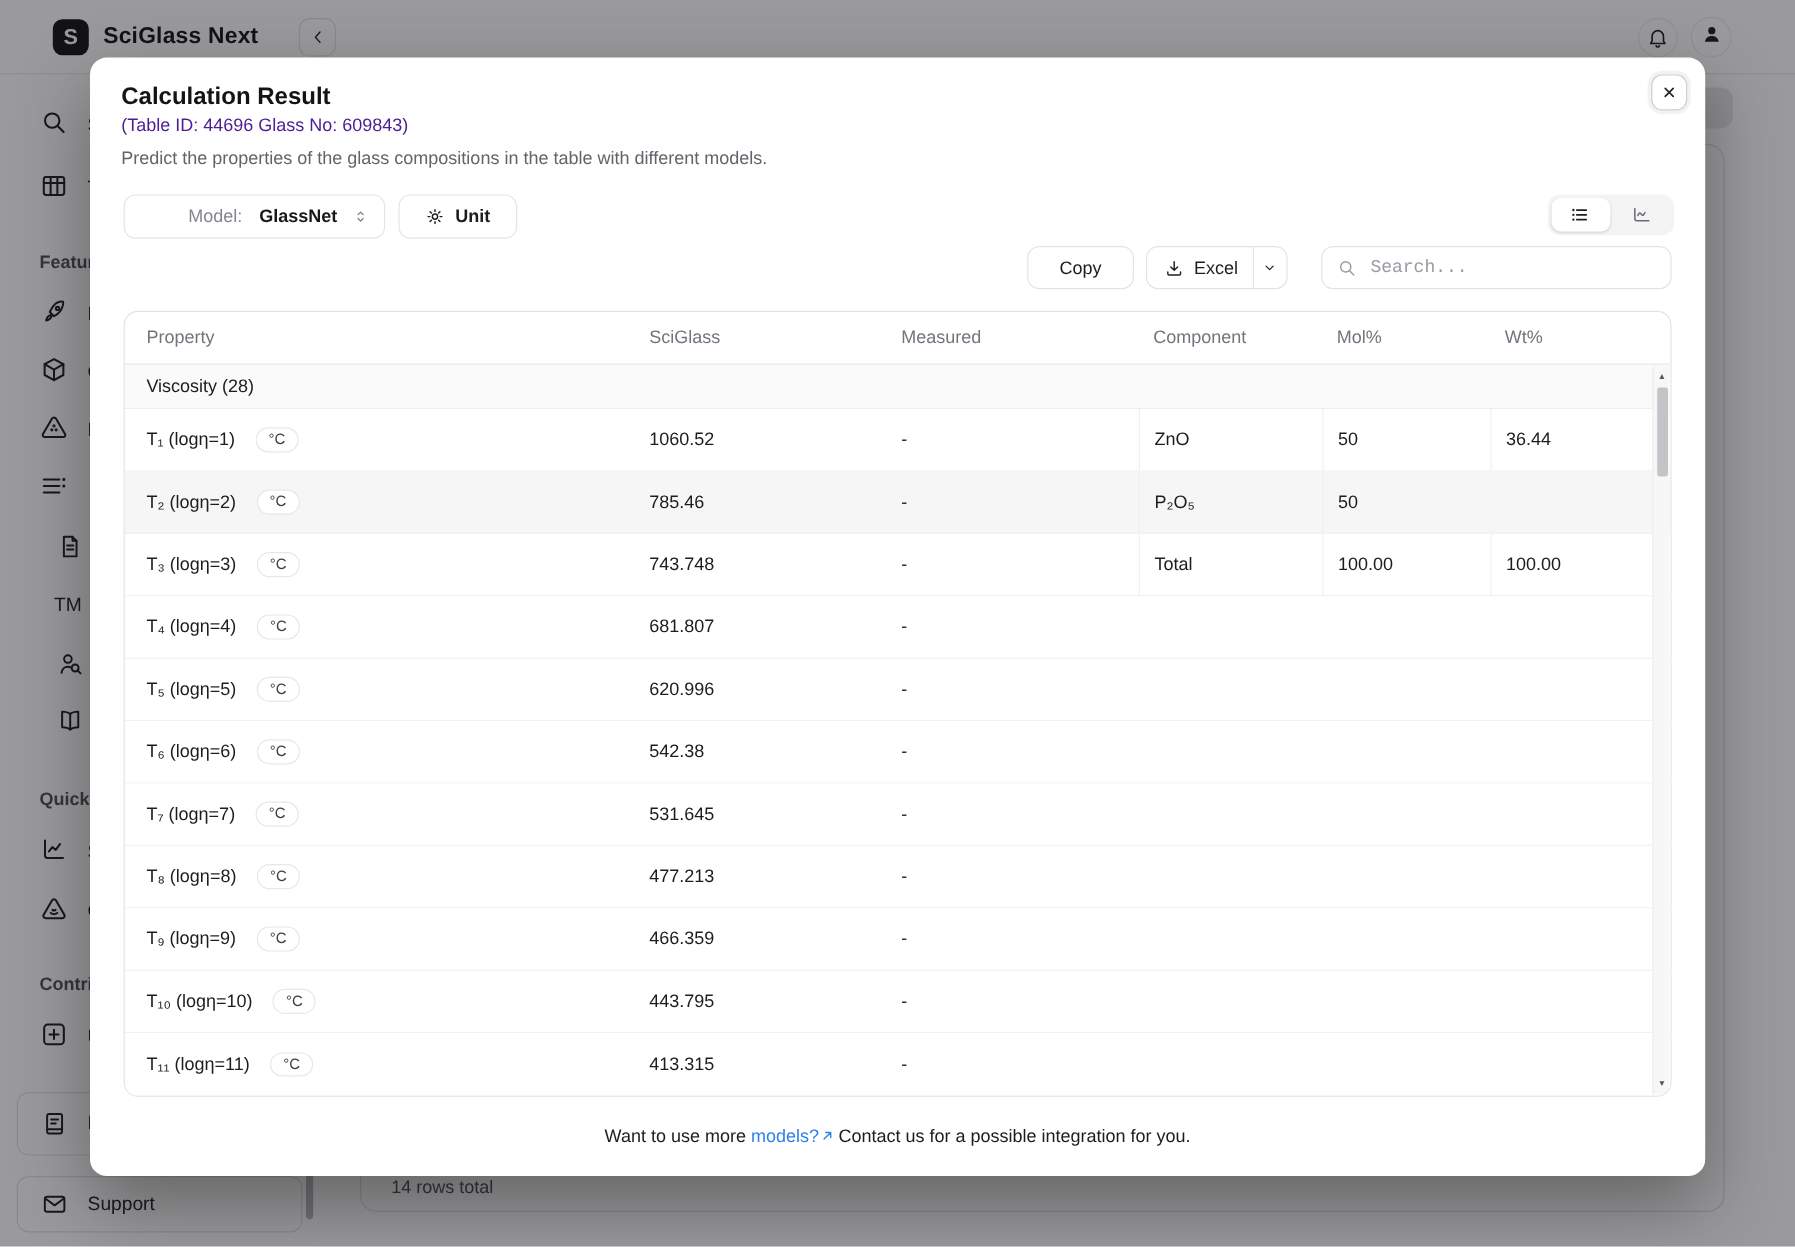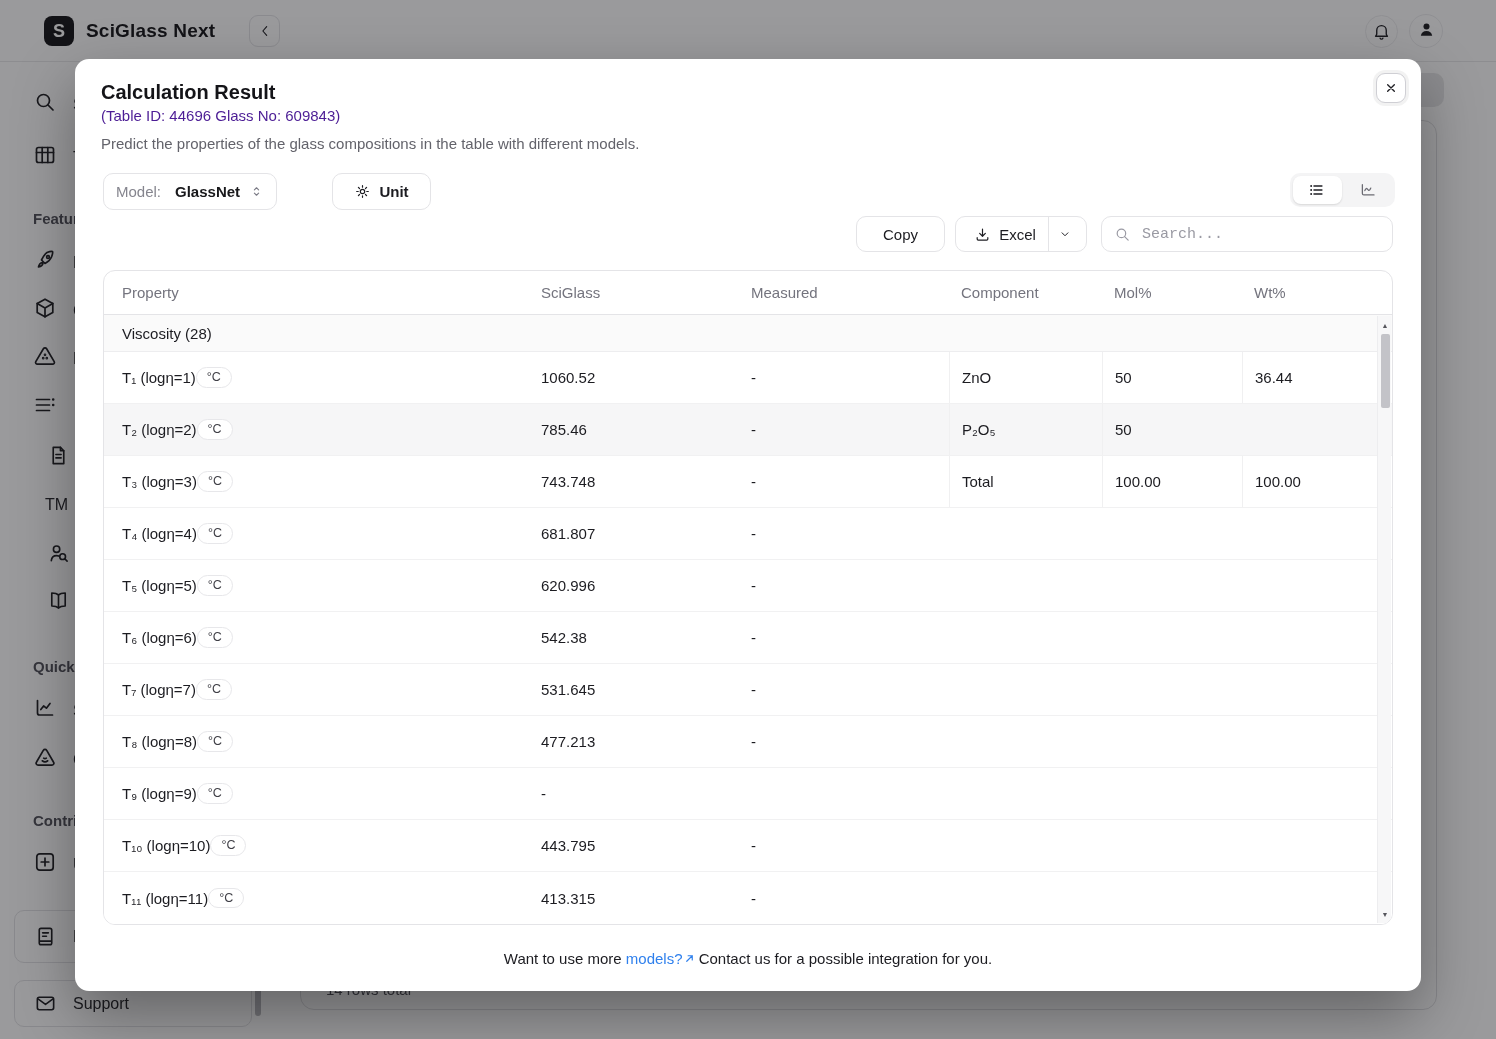--- a/index.html
+++ b/index.html
@@ -21,39 +21,39 @@
   .sb-item .lbl{white-space:nowrap;}
   .sb-head{position:absolute;font-size:15px;color:#52525b;font-weight:bold;}
   .sb-card{position:absolute;left:14px;width:238px;border:1px solid #e2e2e5;border-radius:10px;background:#fff;
            display:flex;align-items:center;gap:16px;padding-left:19px;font-size:16px;color:#26262b;}
   .sb-thumb{position:absolute;left:255px;top:958px;width:6px;height:58px;border-radius:3px;background:#b9b9bd;}
   .bg-panel{position:absolute;left:300px;top:120px;width:1137px;height:890px;border:1px solid #dfdfe2;border-radius:14px;background:#fff;}
   .bg-rows-total{position:absolute;left:25px;top:860px;font-size:15px;color:#52525b;}
   .bg-gray-btn{position:absolute;left:1398px;top:73px;width:46px;height:34px;border-radius:10px;background:#e7e7e9;}
   
   .overlay{position:absolute;inset:0;background:rgba(15,15,18,0.42);}
-  .modal{position:absolute;left:75px;top:59px;width:1346px;height:932px;background:#fff;border-radius:14px;
+  .modal{position:absolute;left:75px;top:48px;width:1346px;height:932px;background:#fff;border-radius:14px;
          box-shadow:0 24px 60px rgba(0,0,0,.35);}
   .m-title{position:absolute;left:26px;top:22px;font-size:20px;font-weight:bold;color:#141418;}
   .m-sub{position:absolute;left:26px;top:48px;font-size:15px;font-weight:normal;color:#4c1d95;}
   .m-desc{position:absolute;left:26px;top:76px;font-size:15px;color:#63636b;}
   .m-close{position:absolute;right:15px;top:14px;width:30px;height:30px;border-radius:9px;background:#fff;
            border:1.5px solid #cfcfd4;box-shadow:0 0 0 3px rgba(0,0,0,.05);display:flex;align-items:center;justify-content:center;cursor:pointer;}
   .btn{background:#fff;border:1px solid #e4e4e7;border-radius:10px;display:flex;align-items:center;justify-content:center;
        font-size:15px;color:#1c1c21;cursor:pointer;}
-  .model-btn{position:absolute;left:28px;top:114px;width:174px;height:37px;gap:1px;padding:0 12px;justify-content:space-between;}
+  .model-btn{position:absolute;left:28px;top:114px;width:218px;height:37px;gap:12px;padding:0 12px;justify-content:flex-end;}
   .model-label{color:#85858e;margin-right:14px;}
   .model-value{font-weight:bold;color:#18181b;}
   .unit-btn{position:absolute;left:257px;top:114px;width:99px;height:37px;gap:8px;font-weight:bold;}
   .toggle{position:absolute;left:1215px;top:114px;width:105px;height:34px;background:#f4f4f5;border-radius:10px;
           display:flex;align-items:center;padding:3px;gap:2px;}
   .tg-seg{flex:1;height:28px;border-radius:8px;display:flex;align-items:center;justify-content:center;cursor:pointer;}
   .tg-on{background:#fff;box-shadow:0 1px 2px rgba(0,0,0,.12);}
   .copy-btn{position:absolute;left:781px;top:157px;width:89px;height:36px;}
-  .excel-btn{position:absolute;left:880px;top:157px;width:132px;height:36px;padding:0;}
+  .excel-btn{position:absolute;left:880px;top:157px;width:118px;height:36px;padding:0;}
   .excel-main{display:flex;align-items:center;gap:8px;padding:0 12px 0 14px;height:100%;font-weight:500;}
   .excel-sep{width:1px;height:100%;background:#e4e4e7;}
   .excel-caret{width:33px;height:100%;display:flex;align-items:center;justify-content:center;}
   .search-box{position:absolute;left:1026px;top:157px;width:292px;height:36px;border:1px solid #e4e4e7;border-radius:10px;
               display:flex;align-items:center;gap:9px;padding:0 12px;background:#fff;}
   .search-box input{border:none;outline:none;font-size:15px;flex:1;color:#1c1c21;background:transparent;
                     font-family:Liberation Mono, monospace;}
   .search-box input::placeholder{color:#9a9aa3;}
   
   .tablewrap{position:absolute;left:28px;top:211px;width:1290px;border:1px solid #e4e4e7;border-radius:12px;overflow:hidden;background:#fff;}
@@ -61,21 +61,21 @@
          border-bottom:1px solid #e4e4e7;color:#74747e;font-size:15px;}
   .thead>div{padding-left:12px;}
   .thead>div:first-child{padding-left:18px;}
   .section-row{height:37px;display:flex;align-items:center;background:#fafafa;border-bottom:1px solid #ededef;
                padding-left:18px;font-size:15px;color:#1c1c21;}
   .trow{display:grid;grid-template-columns:425px 210px 210px 153px 140px 150px;height:52px;align-items:center;
         border-bottom:1px solid #f1f1f2;font-size:15px;background:#fff;}
   .trow:last-child{border-bottom:none;}
   .trow.hl{background:#f6f6f7;}
   .trow>div{padding-left:12px;height:100%;display:flex;align-items:center;}
-  .trow>div.c-prop{padding-left:18px;gap:0;text-align:right;}
+  .trow>div.c-prop{padding-left:18px;gap:17px;text-align:right;}
   .trow>div.vline{border-left:1px solid #f0f0f1;}
   .unit-badge{border:1px solid #e7e7ea;border-radius:999px;background:#fff;font-size:12.5px;color:#3f3f46;
               padding:3px 10px;line-height:1;}
   .scrollbar{position:absolute;top:45px;right:1px;bottom:1px;width:14px;background:#f7f7f8;border-left:1px solid #ededef;}
   .sb-arrow{position:absolute;left:0;width:14px;height:14px;display:flex;align-items:center;justify-content:center;
             font-size:7px;color:#55555c;cursor:pointer;}
   .sb-arrow.up{top:2px;}
   .sb-arrow.down{bottom:2px;}
   .scroll-thumb{position:absolute;left:2.5px;top:18px;width:9px;height:74px;background:#c3c3c8;border-radius:2px;cursor:pointer;}
   .m-footer{position:absolute;left:0;right:0;bottom:24px;text-align:center;font-size:15px;color:#1c1c21;}
@@ -444,20 +444,21 @@
             <div>-</div>
             <div></div>
             <div></div>
             <div></div>
           </div>
           <div class="trow">
             <div class="c-prop">
               <span>T₉ (logη=9)</span>
               <span class="unit-badge">°C</span>
             </div>
+            <div>466.359</div>
             <div>-</div>
             <div></div>
             <div></div>
             <div></div>
           </div>
           <div class="trow">
             <div class="c-prop">
               <span>T₁₀ (logη=10)</span>
               <span class="unit-badge">°C</span>
             </div>

